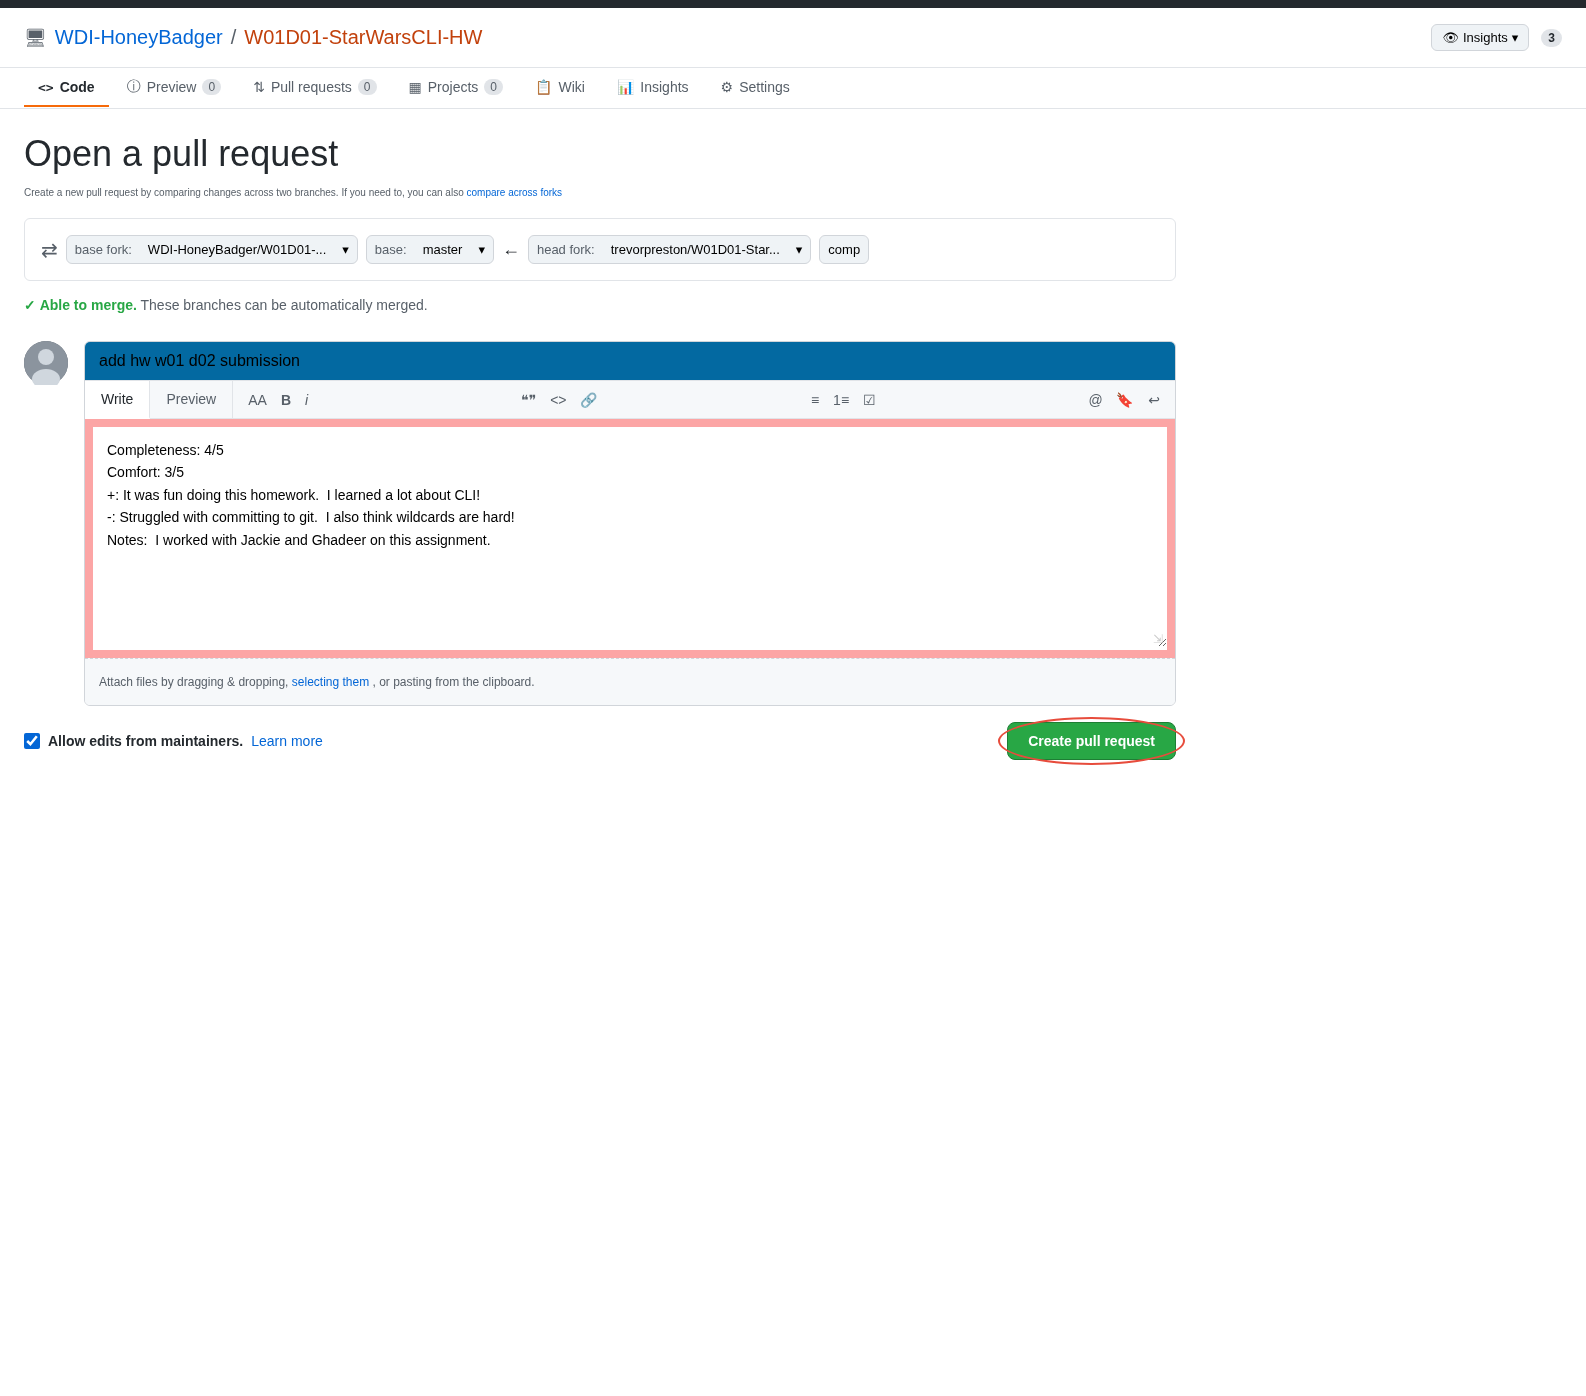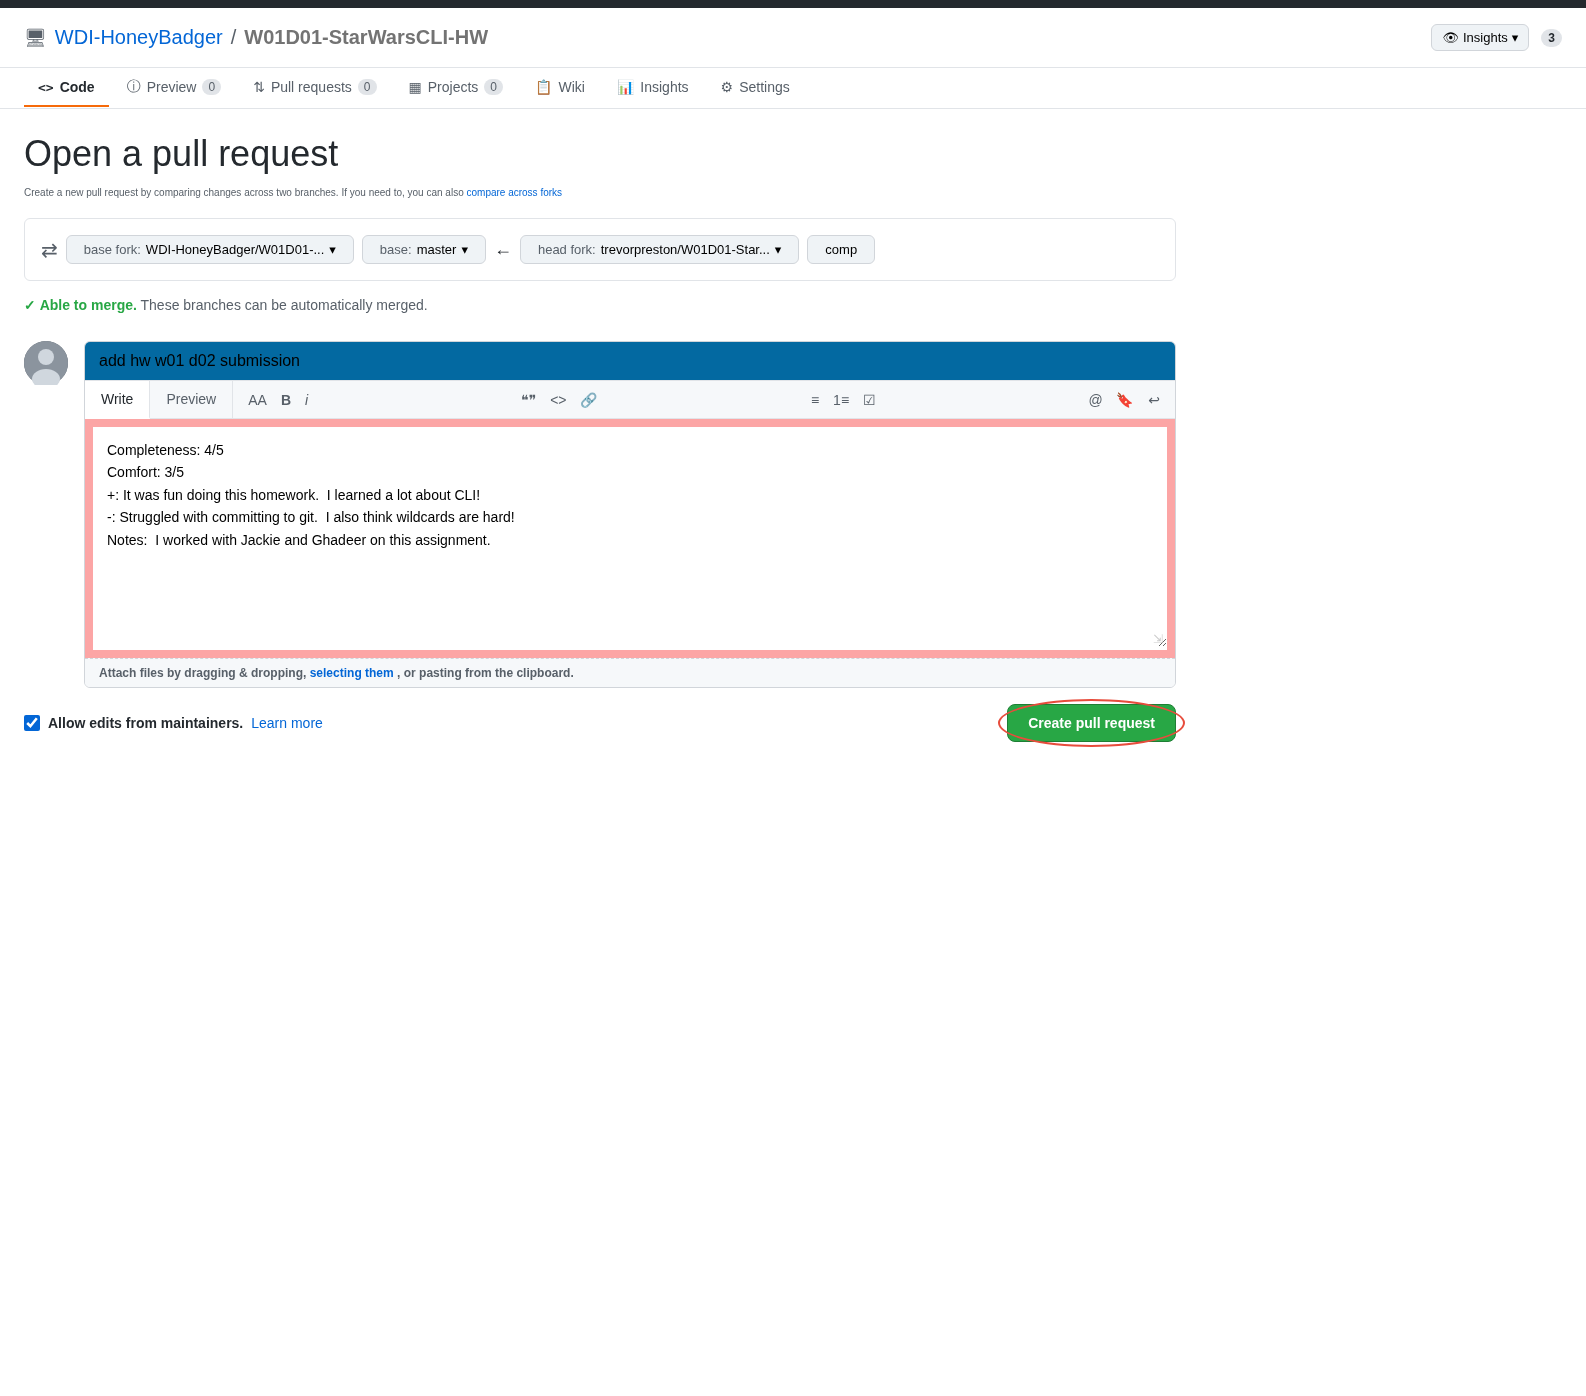--- a/index.html
+++ b/index.html
@@ -7,41 +7,41 @@
 
     
     .top-bar { background: #24292e; height: 8px; }
 
     
     .repo-header { display: flex; align-items: center; justify-content: space-between; padding: 16px 24px; border-bottom: 1px solid #e1e4e8; }
     .repo-title { display: flex; align-items: center; gap: 8px; font-size: 20px; }
     .repo-icon { color: #586069; font-size: 18px; }
     .repo-owner { color: #0366d6; font-weight: 400; text-decoration: none; }
     .repo-sep { color: #586069; font-weight: 300; }
-    .repo-name { color: #737373; font-weight: 700; text-decoration: none; }
+    .repo-name { color: #c2410c; font-weight: 400; text-decoration: none; }
     .watch-btn { display: flex; align-items: center; gap: 4px; border: 1px solid #d1d5da; border-radius: 6px; padding: 5px 10px; font-size: 13px; background: #eff3f6; cursor: pointer; }
     .watch-badge { background: #e1e4e8; border-radius: 10px; padding: 2px 7px; font-size: 12px; font-weight: 600; margin-left: 4px; }
 
     
     .nav-tabs { display: flex; align-items: center; padding: 0 24px; border-bottom: 1px solid #e1e4e8; gap: 4px; }
     .nav-tab { display: flex; align-items: center; gap: 6px; padding: 10px 14px; font-size: 14px; color: #586069; text-decoration: none; border-bottom: 2px solid transparent; cursor: pointer; }
     .nav-tab.active { color: #24292e; border-bottom: 2px solid #f66a0a; font-weight: 600; }
     .nav-tab .badge { background: #e1e4e8; border-radius: 10px; padding: 1px 6px; font-size: 12px; color: #586069; }
 
     
     .main-content { padding: 24px 24px; max-width: 1200px; }
 
     
     .page-title { font-size: 36px; font-weight: 300; color: #24292e; margin-bottom: 12px; }
     .subtitle { font-size: 10px; color: #586069; margin-bottom: 20px; }
     .compare-link { color: #0366d6; text-decoration: none; }
 
     
     .branch-selector { display: flex; align-items: center; gap: 8px; padding: 16px; border: 1px solid #e1e4e8; border-radius: 6px; margin-bottom: 12px; background: #fff; overflow: hidden; }
-    .select-btn { display: flex; align-items: flex-end; gap: 5px; border: 1px solid #d1d5da; border-radius: 6px; padding: 6px 17px; background: #eff3f6; cursor: pointer; font-size: 13px; white-space: nowrap; }
+    .select-btn { display: flex; align-items: flex-end; gap: 16px; border: 1px solid #d1d5da; border-radius: 6px; padding: 6px 8px; background: #eff3f6; cursor: pointer; font-size: 13px; white-space: nowrap; }
     .select-btn .label-text { color: #586069; }
 
     
     .merge-status { padding: 4px 0 8px 0; }
     .merge-ok { color: #28a745; font-weight: 600; }
     .merge-desc { color: #586069; }
 
     
     .pr-form { display: flex; gap: 16px; margin-top: 20px; }
     .avatar-placeholder { width: 44px; height: 44px; border-radius: 50%; background: #586069; flex-shrink: 0; display: flex; align-items: center; justify-content: center; font-size: 18px; color: #fff; }
@@ -61,21 +61,21 @@
     .toolbar-group { display: flex; align-items: center; gap: 4px; }
     .toolbar-btn { background: none; border: none; cursor: pointer; padding: 3px 5px; font-size: 14px; color: #586069; border-radius: 3px; }
 
     
     .pr-textarea { width: 100%; min-height: 220px; padding: 12px 14px; border: none; font-size: 14px; font-family: inherit; outline: none; resize: vertical; line-height: 1.6; background: #fff; }
     .textarea-wrapper { position: relative; border: 8px solid #fca5a5; text-decoration: underline; }
     .textarea-wrapper textarea { border: none; outline: none; }
     .resize-handle { position: absolute; bottom: 4px; right: 4px; color: #ccc; font-size: 12px; }
 
     
-    .attach-files { padding: 7px 14px; font-size: 12px; color: #586069; border-top: 1px dashed #d1d5da; background: #f6f8fa; font-weight: bold; }
+    .attach-files { padding: 16px 14px; font-size: 12px; color: #586069; border-top: 1px dashed #d1d5da; background: #f6f8fa; }
     .attach-link { color: #0366d6; text-decoration: none; }
 
     
     .pr-footer { display: flex; align-items: center; justify-content: space-between; margin-top: 16px; }
     .allow-edits { display: flex; align-items: center; gap: 8px; font-size: 14px; }
     .checkbox { width: 16px; height: 16px; accent-color: #0366d6; }
     .learn-more { color: #0366d6; text-decoration: none; }
 
     .create-pr-btn { background: #28a745; color: #fff; border: 1px solid #1e7e34; border-radius: 8px; padding: 10px 20px; font-size: 14px; font-weight: 600; cursor: pointer; position: relative; }
     .create-pr-btn::before {

